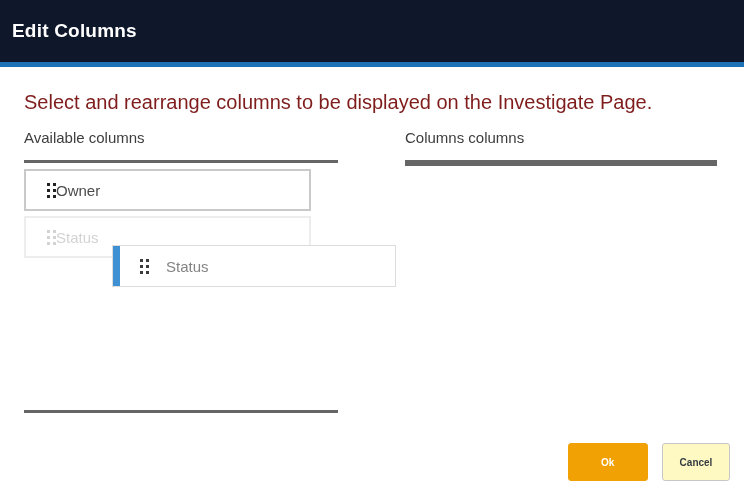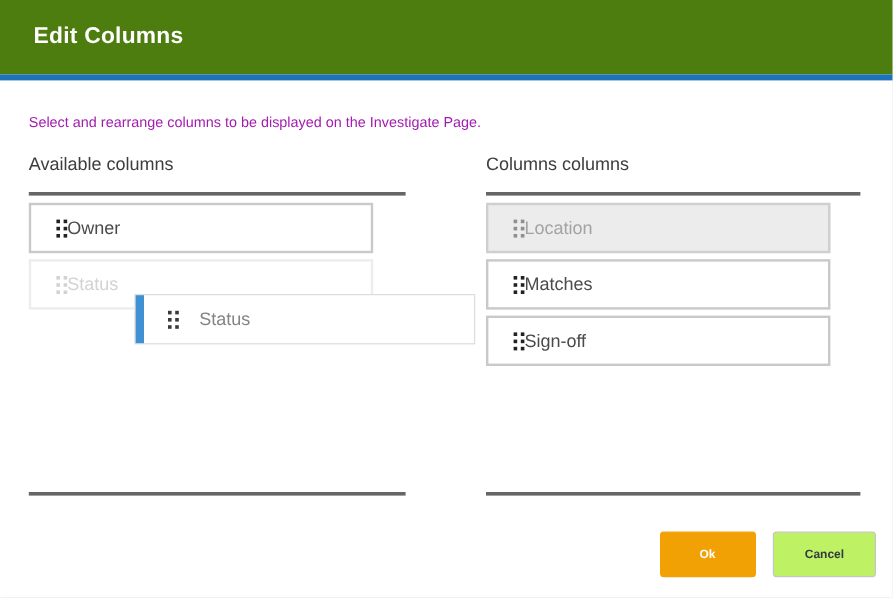--- a/index.html
+++ b/index.html
@@ -2,27 +2,27 @@
 <html><head>
 <meta charset="utf-8">
 <style>
   * { box-sizing: border-box; margin: 0; padding: 0; }
   html, body { background: #fff; }
   body { font-family: "Liberation Sans", sans-serif; width: 744px; }
 
   .modal { position: relative; width: 744px; height: 498px; background: #fff;
            overflow: hidden; box-shadow: 0 3px 8px rgba(0,0,0,.25); }
 
-  .modal-header { height: 62px; background: #4d7c0f; display: flex; align-items: center;
-                  padding-left: 28px; }
+  .modal-header { height: 62px; background: #0f172a; display: flex; align-items: center;
+                  padding-left: 12px; }
   .modal-title { color: #ffffff; font-size: 19px; font-weight: bold; letter-spacing: .2px; }
   .accent-bar { height: 5px; background: #1e72b8; }
 
   .modal-body { padding-left: 24px; }
-  .description { margin-top: 25px; font-size: 12px; line-height: 20px; color: #a21caf; }
+  .description { margin-top: 25px; font-size: 20px; line-height: 20px; color: #7f1d1d; }
 
   .cols { display: flex; margin-top: 16px; }
   .col { width: 314px; }
   .col + .col { margin-left: 67px; width: 312px; }
   .col-heading { font-size: 15px; font-weight: normal; color: #3d3d3d; line-height: 20px; }
   .rule { height: 3px; background: #666; border: none; }
   .rule.top { margin-top: 12px; }
   .list { height: 247px; padding-top: 6px; }
 
   .item { width: 287px; height: 42px; margin-bottom: 5px; background: #fff;
@@ -46,21 +46,21 @@
                background: #fff; border: 1px solid #dcdcdc; display: flex; align-items: center;
                font-size: 15px; color: #848484; cursor: move; }
   .drag-item .bar { width: 7px; align-self: stretch; background: #4090d4; flex: none; }
   .drag-item .grip { margin-left: 20px; color: #3a3a3a; }
   .drag-item .label { margin-left: 17px; }
 
   .footer { margin-top: 30px; padding-right: 14px; text-align: right; }
   .btn { display: inline-block; font-family: "Liberation Sans", sans-serif; font-size: 10px;
          font-weight: bold; height: 38px; border-radius: 3px; cursor: pointer; }
   .btn-ok { width: 80px; background: #f2a104; border: 1px solid #f2a104; color: #fff; }
-  .btn-cancel { width: 86px; margin-left: 10px; background: #bef264;
+  .btn-cancel { width: 68px; margin-left: 10px; background: #fef9c3;
                 border: 1px solid #c6c6c6; color: #333b41; }
 </style>
 </head>
 <body>
 
 <div class="modal">
 
   <div class="modal-header">
     <span class="modal-title">Edit Columns</span>
   </div>
@@ -84,34 +84,20 @@
             <span class="grip"></span>
             <span class="label">Status</span>
           </div>
         </div>
         <div class="rule bottom"></div>
       </section>
 
       <section class="col">
         <h2 class="col-heading">Columns columns</h2>
         <div class="rule top"></div>
-        <div class="list">
-          <div class="item disabled">
-            <span class="grip"></span>
-            <span class="label">Location</span>
-          </div>
-          <div class="item">
-            <span class="grip"></span>
-            <span class="label">Matches</span>
-          </div>
-          <div class="item">
-            <span class="grip"></span>
-            <span class="label">Sign-off</span>
-          </div>
-        </div>
         <div class="rule bottom"></div>
       </section>
 
     </div>
 
     <div class="footer">
       <button class="btn btn-ok">Ok</button>
       <button class="btn btn-cancel">Cancel</button>
     </div>
 

